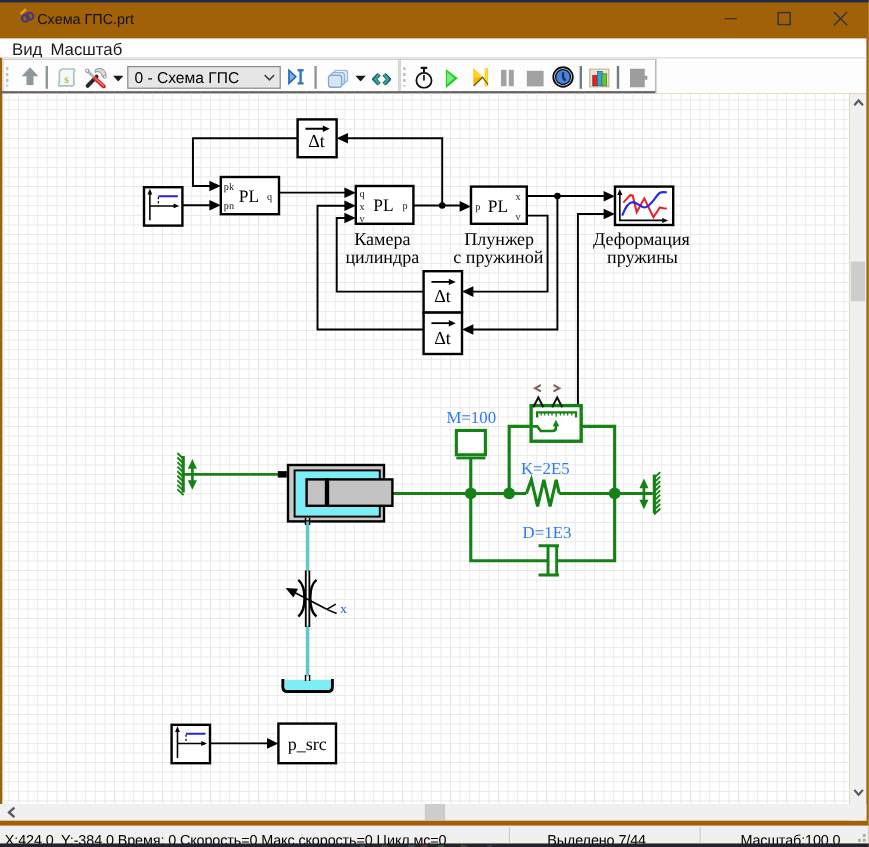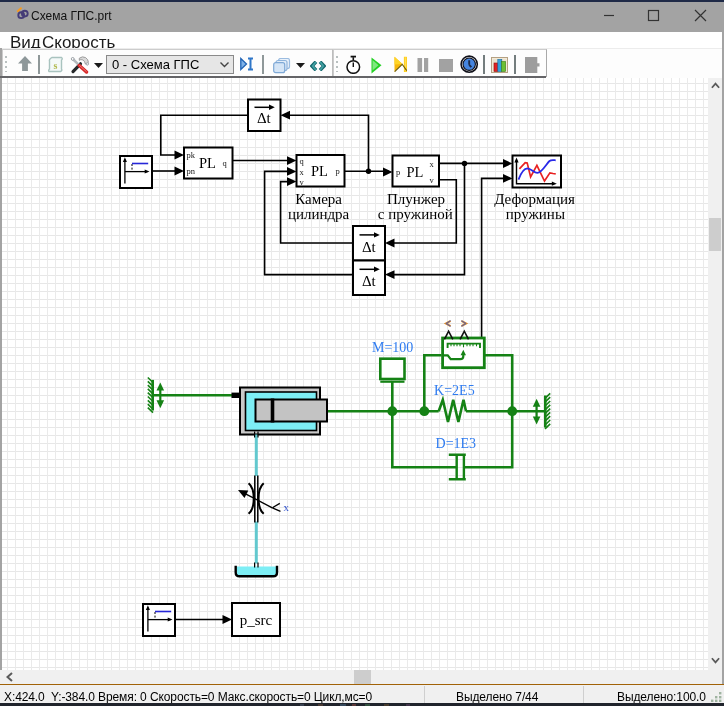--- a/index.html
+++ b/index.html
@@ -1,37 +1,37 @@
 <!DOCTYPE html>
 <html><head><meta charset="utf-8">
 <style>
   html,body{margin:0;padding:0;}
-  #win{position:relative;width:724px;height:706px;background:#a3a3a3;overflow:hidden;
+  #win{position:relative;width:724px;height:706px;background:#a16207;overflow:hidden;
        font-family:"Liberation Sans",sans-serif;}
   .abs{position:absolute;}
   #topborder{left:0;top:0;width:724px;height:2px;background:#1f2a47;}
   #title{left:31px;top:9px;font-size:12px;color:#111;}
-  #menubar{left:0;top:32px;width:722px;height:16px;background:#fff;font-size:17px;color:#1a1a1a;}
+  #menubar{left:0;top:32px;width:722px;height:16px;background:#fff;font-size:14px;color:#1a1a1a;}
   #menubar span{position:absolute;top:1px;}
   #toolbar{left:2px;top:48px;width:720px;height:29px;background:#fdfdfd;border-top:1px solid #ececec;}
   .tbpanel{position:absolute;top:0px;height:28px;background:#fdfdfd;border:1px solid #cccccc;box-sizing:border-box;}
   .grip{position:absolute;width:2px;top:7px;height:16px;
         background-image:repeating-linear-gradient(to bottom,#b9c0c0 0 2px,transparent 2px 5px);}
   .tsep{position:absolute;width:2px;background:#8f9899;}
   #frameline{left:0;top:76px;width:546px;height:2px;background:#646467;}
   #canvas{left:2px;top:78px;width:706px;height:592px;background:#fff;
     background-image:linear-gradient(to right,#eaeaea 1px,transparent 1px),
                      linear-gradient(to bottom,#e7e7e7 1px,transparent 1px);
     background-size:8px 8px;background-position:5px 5px;}
   #vscroll{left:708px;top:78px;width:14px;height:592px;background:#f0f0f0;}
   #vthumb{left:709px;top:218px;width:12px;height:33px;background:#cdcdcd;}
   #hscroll{left:0px;top:670px;width:722px;height:14px;background:#f0f0f0;}
   #hthumb{left:354px;top:670px;width:17px;height:14px;background:#cdcdcd;}
   #corner{left:708px;top:670px;width:14px;height:14px;background:#f0f0f0;}
-  #statusbar{left:0;top:684px;width:724px;height:19px;background:#f0f0f0;border-top:1px solid #a16207;
+  #statusbar{left:0;top:684px;width:724px;height:19px;background:#f0f0f0;border-top:4px solid #a16207;
      box-sizing:border-box;font-size:12px;color:#000;letter-spacing:-0.1px;}
   .ssep{position:absolute;top:1px;width:1px;height:18px;background:#cfcfcf;}
   #bottomstrip{left:0;top:703px;width:724px;height:3px;background:#20242c;}
 </style></head>
 <body>
 <div id="win">
 
   <div class="abs" id="topborder"></div>
   <svg class="abs" style="left:16px;top:6px" width="14" height="15" viewBox="0 0 14 15">
     <path d="M1.2,5.8 L5.6,1.6" stroke="#f59b22" stroke-width="2" fill="none"></path>
@@ -40,21 +40,21 @@
   </svg>
   <div class="abs" id="title">Схема ГПС.prt</div>
   <svg class="abs" style="left:603px;top:9px" width="108" height="13" viewBox="0 0 108 13">
     <line x1="1" y1="6.5" x2="11" y2="6.5" stroke="#333" stroke-width="1.2"></line>
     <rect x="45.5" y="1.5" width="10" height="10" fill="none" stroke="#333" stroke-width="1.2"></rect>
     <path d="M92,1 L103,12 M103,1 L92,12" stroke="#333" stroke-width="1.2"></path>
   </svg>
 
   <div class="abs" id="menubar">
     <span style="left:10px">Вид</span>
-    <span style="left:42px">Скорость</span>
+    <span style="left:42px">Масштаб</span>
   </div>
 
   <div class="abs" id="toolbar">
     <div class="tbpanel" style="left:0px;width:331px;border-right:1px solid #bdbdbd;"></div>
     <div class="tbpanel" style="left:331px;width:214px;border-right:1px solid #a9a9a9;border-bottom:1px solid #a9a9a9;"></div>
     <div class="grip" style="left:3px;"></div>
     <div class="grip" style="left:334px;"></div>
 
     <svg class="abs" style="left:16px;top:7px" width="14" height="15" viewBox="0 0 14 15">
       <path d="M7,0 L14,7.5 L9.9,7.5 L9.9,15 L4.1,15 L4.1,7.5 L0,7.5 Z" fill="#8e989a"></path>
@@ -176,21 +176,21 @@
   <svg class="abs" style="left:712px;top:672px" width="7" height="10" viewBox="0 0 7 10">
       <path d="M1,1 L5.5,5 L1,9" fill="none" stroke="#5a5a5a" stroke-width="2"></path>
     </svg>
   <div class="abs" id="corner"></div>
 
   <div class="abs" id="statusbar">
     <span style="position:absolute;left:4px;top:5px">X:424.0&nbsp; Y:-384.0 Время: 0 Скорость=0 Макс.скорость=0 Цикл,мс=0</span>
     <div class="ssep" style="left:424px"></div>
     <span style="position:absolute;left:456px;top:5px">Выделено 7/44</span>
     <div class="ssep" style="left:583px"></div>
-    <span style="position:absolute;left:617px;top:5px">Выделено:100.0</span>
+    <span style="position:absolute;left:617px;top:5px">Масштаб:100.0</span>
     <svg style="position:absolute;left:711px;top:7px" width="12" height="10" viewBox="0 0 12 10">
       <rect x="8" y="0" width="2.4" height="2.4" fill="#9fb3a0"></rect>
       <rect x="4" y="4" width="2.4" height="2.4" fill="#9fb3a0"></rect>
       <rect x="8" y="4" width="2.4" height="2.4" fill="#9fb3a0"></rect>
       <rect x="0" y="7.6" width="2.4" height="2.4" fill="#9fb3a0"></rect>
       <rect x="4" y="7.6" width="2.4" height="2.4" fill="#9fb3a0"></rect>
       <rect x="8" y="7.6" width="2.4" height="2.4" fill="#9fb3a0"></rect>
     </svg>
   </div>
   <div class="abs" id="bottomstrip">

